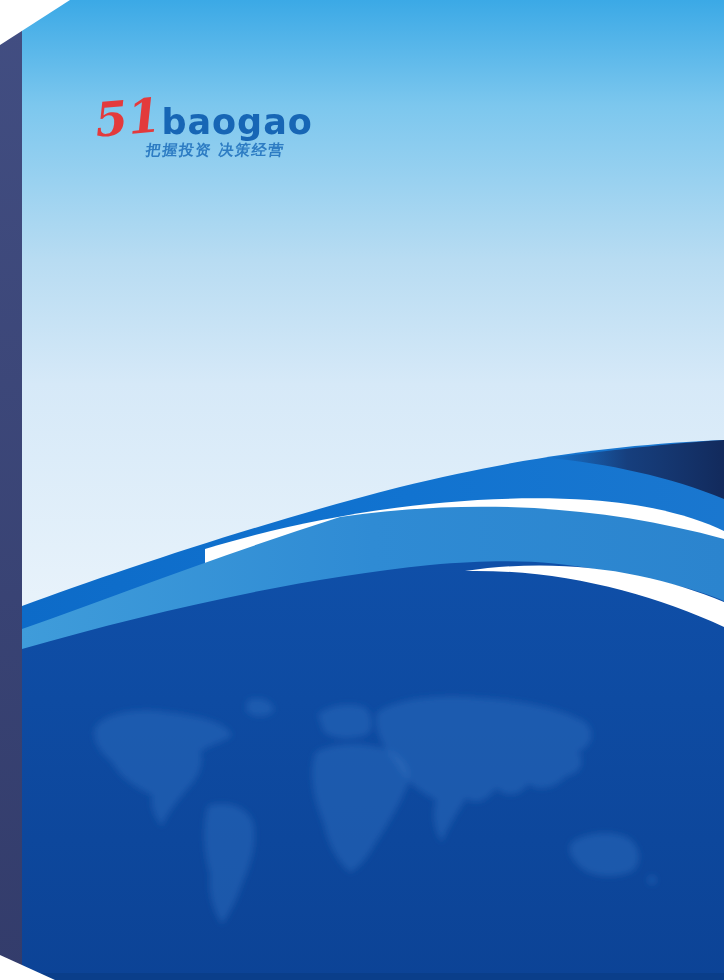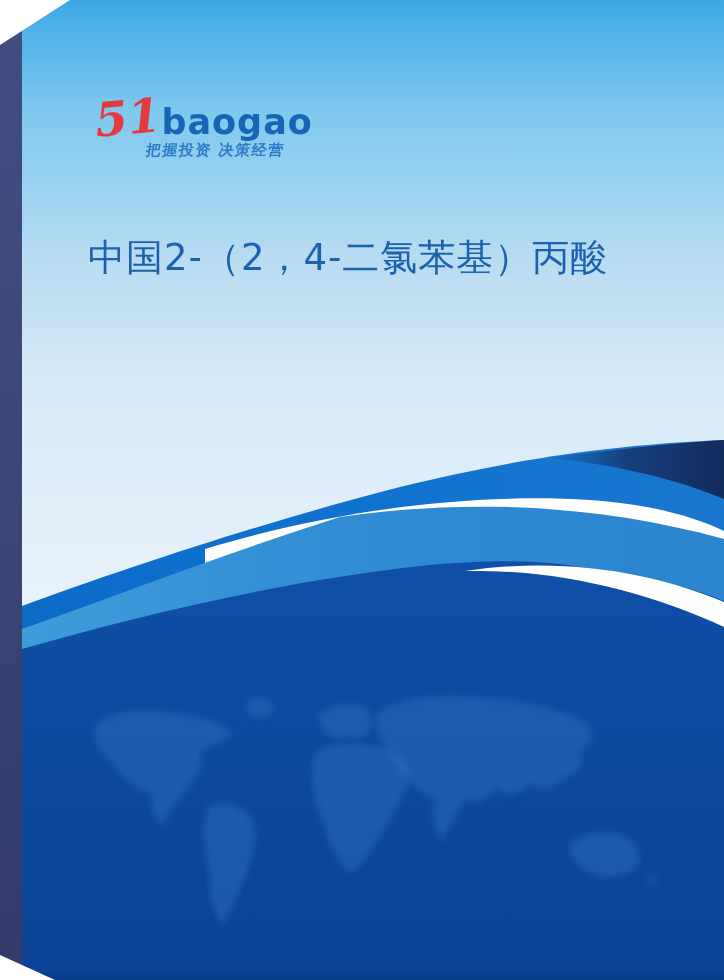--- a/index.html
+++ b/index.html
@@ -123,16 +123,15 @@
     <path d="M0,0 L70,0 L0,45 Z" fill="#ffffff"></path>
     <path d="M0,955 L55,980 L0,980 Z" fill="#ffffff"></path>
   </svg>
 
   <div class="logo">
     <span class="logo-prefix">51</span><span class="logo-name">baogao</span>
     <div class="logo-tagline">把握投资 决策经营</div>
   </div>
 
   <div class="title">
-    <div class="title-line">中国2-（2，4-二氯苯基）丙酸</div>
   </div>
 
 </div>
 
 </body></html>

